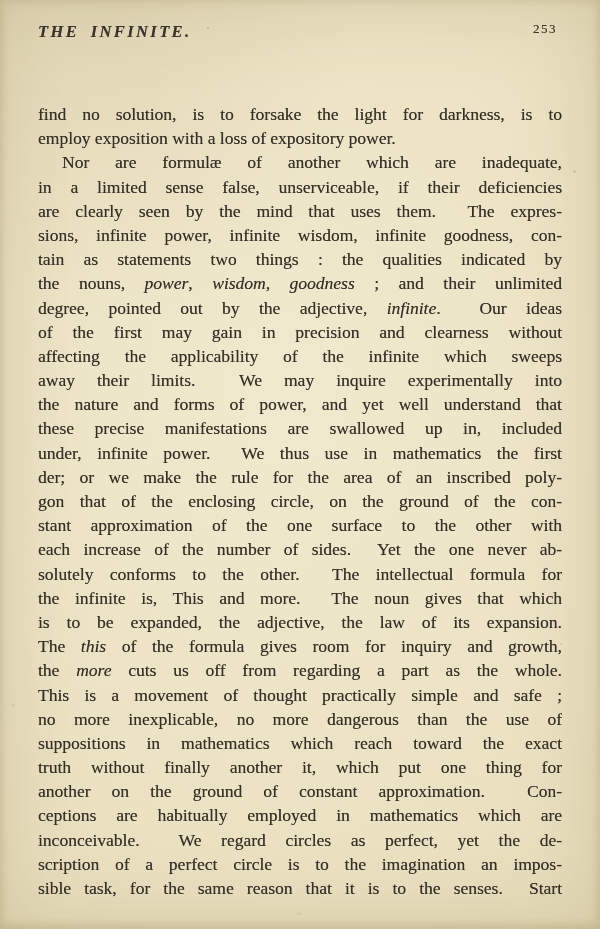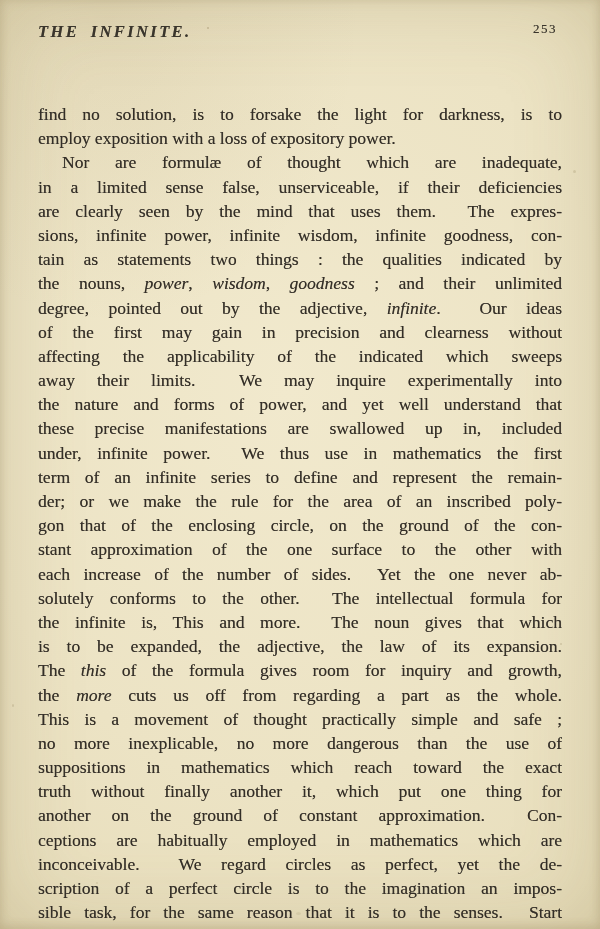--- a/index.html
+++ b/index.html
@@ -75,34 +75,33 @@
 
 <div class="page">
   <div class="header">
     <div class="running-title">THE INFINITE.</div>
     <div class="page-number">253</div>
   </div>
 
   <div class="body-text">
       <div class="line"><span>find no solution, is to forsake the light for darkness, is to</span></div>
       <div class="line para-end"><span>employ exposition with a loss of expository power.</span></div>
-      <div class="line indent"><span>Nor are formulæ of thought which are inadequate,</span></div>
+      <div class="line indent"><span>Nor are formulæ of another which are inadequate,</span></div>
       <div class="line"><span>in a limited sense false, unserviceable, if their deficiencies</span></div>
       <div class="line"><span>are clearly seen by the mind that uses them.&nbsp; The expres-</span></div>
       <div class="line"><span>sions, infinite power, infinite wisdom, infinite goodness, con-</span></div>
       <div class="line"><span>tain as statements two things&nbsp;: the qualities indicated by</span></div>
       <div class="line"><span>the nouns, </span><span class="it">power</span><span>, </span><span class="it">wisdom</span><span>, </span><span class="it">goodness</span><span>&nbsp;; and their unlimited</span></div>
       <div class="line"><span>degree, pointed out by the adjective, </span><span class="it">infinite</span><span>.&nbsp; Our ideas</span></div>
       <div class="line"><span>of the first may gain in precision and clearness without</span></div>
-      <div class="line"><span>affecting the applicability of the indicated which sweeps</span></div>
+      <div class="line"><span>affecting the applicability of the infinite which sweeps</span></div>
       <div class="line"><span>away their limits.&nbsp; We may inquire experimentally into</span></div>
       <div class="line"><span>the nature and forms of power, and yet well understand that</span></div>
       <div class="line"><span>these precise manifestations are swallowed up in, included</span></div>
       <div class="line"><span>under, infinite power.&nbsp; We thus use in mathematics the first</span></div>
-      <div class="line"><span>term of an infinite series to define and represent the remain-</span></div>
       <div class="line"><span>der; or we make the rule for the area of an inscribed poly-</span></div>
       <div class="line"><span>gon that of the enclosing circle, on the ground of the con-</span></div>
       <div class="line"><span>stant approximation of the one surface to the other with</span></div>
       <div class="line"><span>each increase of the number of sides.&nbsp; Yet the one never ab-</span></div>
       <div class="line"><span>solutely conforms to the other.&nbsp; The intellectual formula for</span></div>
       <div class="line"><span>the infinite is, This and more.&nbsp; The noun gives that which</span></div>
       <div class="line"><span>is to be expanded, the adjective, the law of its expansion.</span></div>
       <div class="line"><span>The </span><span class="it">this</span><span> of the formula gives room for inquiry and growth,</span></div>
       <div class="line"><span>the </span><span class="it">more</span><span> cuts us off from regarding a part as the whole.</span></div>
       <div class="line"><span>This is a movement of thought practically simple and safe&nbsp;;</span></div>

